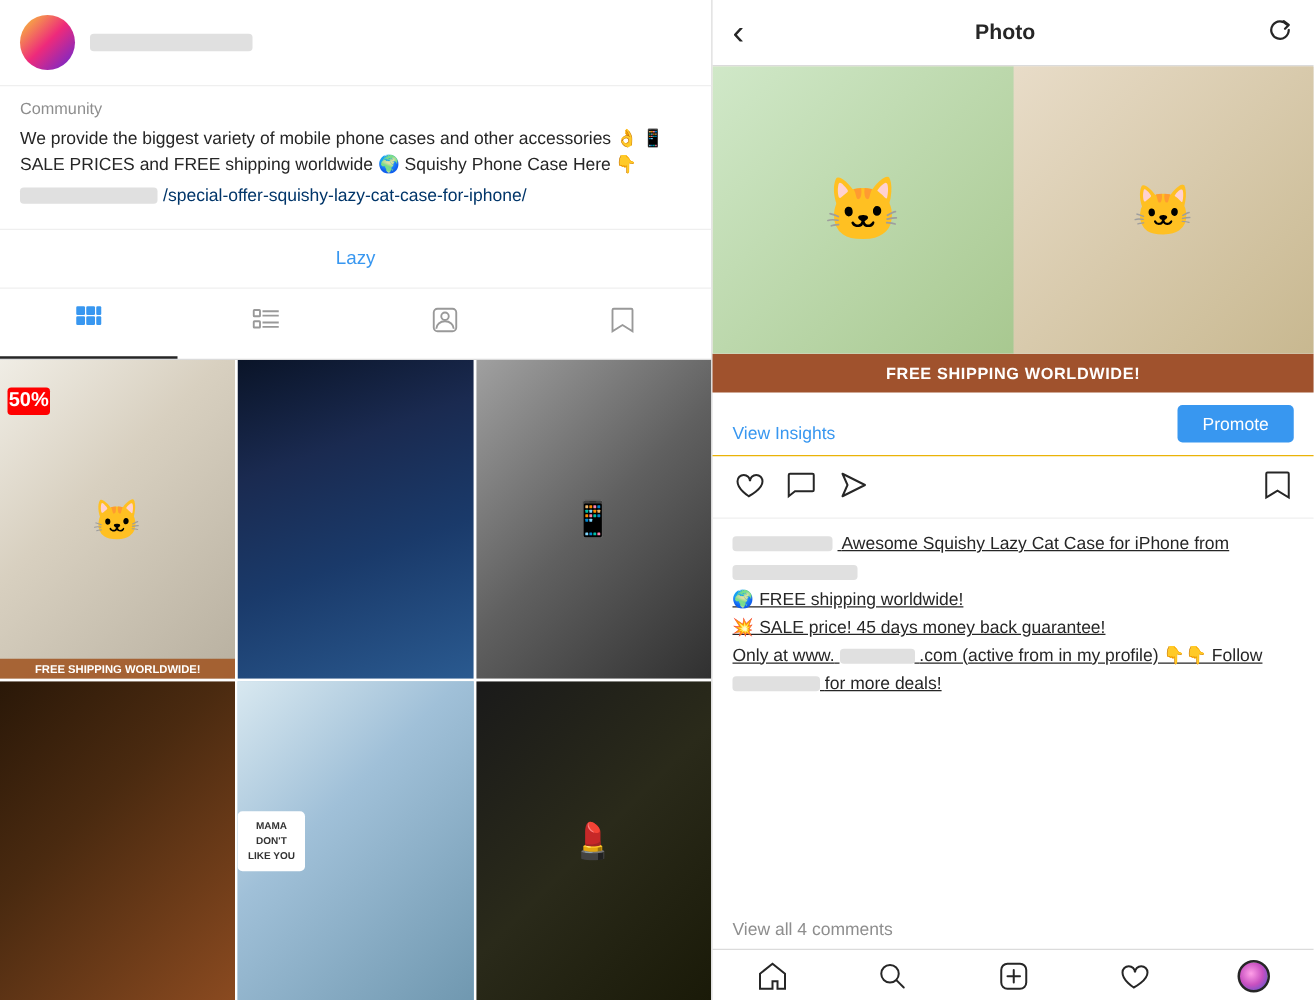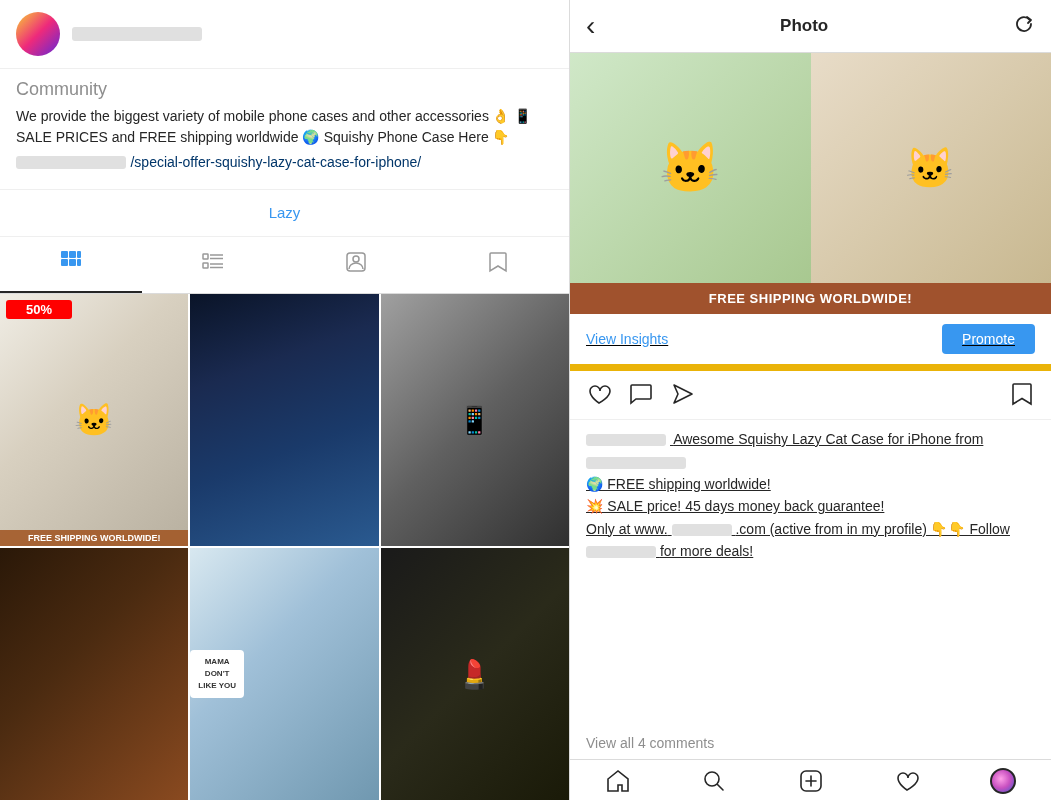--- a/index.html
+++ b/index.html
@@ -38,21 +38,21 @@
       width: 130px;
       background: #e0e0e0;
       border-radius: 3px;
     }
     .bio-section {
       padding: 10px 16px 16px;
       border-bottom: 1px solid #efefef;
     }
     .bio-category {
       color: #8e8e8e;
-      font-size: 18px;
+      font-size: 13px;
       margin-bottom: 6px;
     }
     .bio-text {
       font-size: 14px;
       color: #262626;
       line-height: 1.5;
     }
     .bio-link {
       color: #003569;
       font-size: 14px;
@@ -110,27 +110,27 @@
       flex: 1;
       overflow: hidden;
     }
     .grid-cell {
       background: #e0e0e0;
       overflow: hidden;
       position: relative;
     }
     .badge-50 {
       position: absolute;
-      top: 6px;
+      top: 22px;
       left: 6px;
       background: red;
       color: white;
-      font-size: 13px;
+      font-size: 16px;
       font-weight: bold;
-      padding: 2px 20px;
+      padding: 2px 1px;
       border-radius: 3px;
     }
     .free-shipping-banner {
       position: absolute;
       bottom: 0;
       left: 0;
       right: 0;
       background: rgba(160, 82, 30, 0.85);
       color: white;
       font-size: 9px;
@@ -178,25 +178,24 @@
       background: #a0522d;
       color: white;
       font-size: 13px;
       font-weight: bold;
       text-align: center;
       padding: 8px;
       letter-spacing: 0.5px;
     }
     .insights-row {
       display: flex;
-      align-items: center;
+      align-items: flex-end;
       justify-content: space-between;
       padding: 10px 16px;
-      border-bottom: 7px solid #eab308;
-      text-decoration: underline;
+      border-bottom: 1px solid #eab308;
     }
     .view-insights-btn {
       color: #3897f0;
       font-size: 14px;
       font-weight: 500;
       background: none;
       border: none;
       cursor: pointer;
     }
     .promote-btn {

